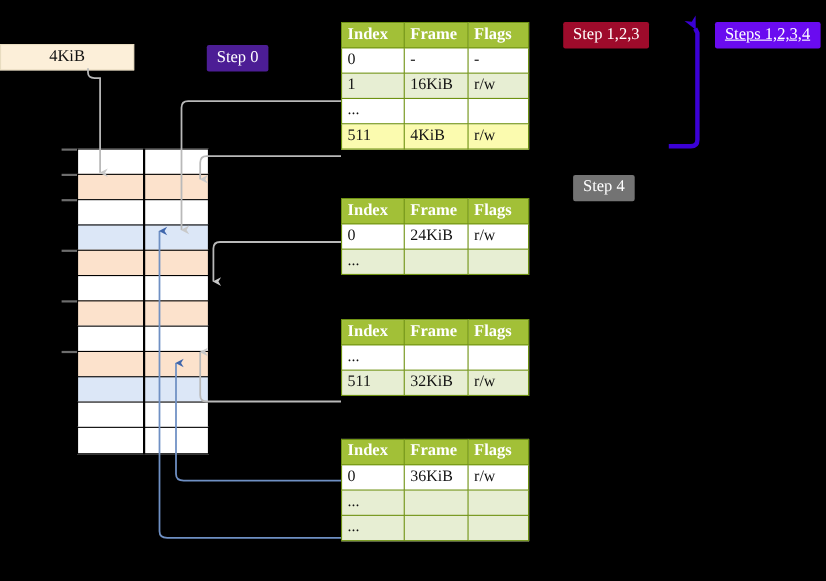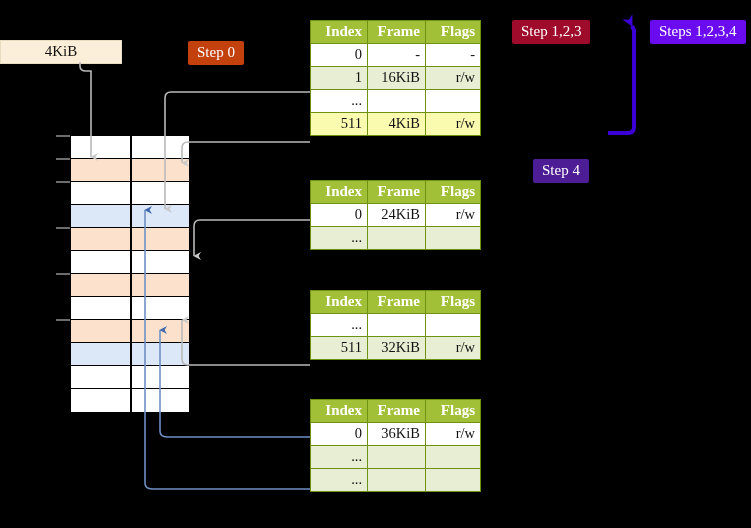--- a/index.html
+++ b/index.html
@@ -17,21 +17,21 @@
     position:absolute;
     font-size:15px;
     line-height:1;
     padding:4px 9px 5px 9px;
     color:#ffffff;
     white-space:nowrap;
     border-radius:2px;
     font-family:"Liberation Serif", serif;
   }
   .badge.red{background:#9e0b2b;}
-  .badge.violet{background:#6a0bf0;}
+  .badge.violet{background:#6a0bf0;text-decoration:underline;}
 
   
   .callout{
     position:absolute;
     background:#fcefd9;
     border:1px solid #e8dcc0;
     color:#111111;
     font-size:15px;
     text-align:center;
     line-height:21px;
@@ -57,21 +57,21 @@
   
   .ptable{
     position:absolute;
     border-collapse:collapse;
     font-size:14.5px;
     background:#ffffff;
   }
   .ptable td,.ptable th{
     border:1px solid #6f9212;
     padding:2px 5px 3px 5px;
-    text-align:right;
+    text-align:left;
     font-weight:normal;
     color:#111111;
     height:20px;
     box-sizing:border-box;
     white-space:nowrap;
   }
   .ptable th{
     background:#a2c037;
     color:#ffffff;
     font-weight:bold;
@@ -138,24 +138,24 @@
 
     <path d="M310,365 L188,365 Q182,365 182,359 L182,320" fill="none" stroke="#b9b9b9" stroke-width="1.6" marker-end="url(#ah-gray-up)"></path>
 
     <path d="M310,437 L167,437 Q160,437 160,431 L160,330" fill="none" stroke="#6f90c4" stroke-width="1.6" marker-end="url(#ah-blue)"></path>
 
     <path d="M310,489 L152,489 Q145,489 145,483 L145,210" fill="none" stroke="#6f90c4" stroke-width="1.6" marker-end="url(#ah-blue)"></path>
 
     <path d="M608,133 L628,133 Q634,133 634,127 L634,30 L632,26" fill="none" stroke="#3b00d6" stroke-width="4" marker-end="url(#ah-violet)"></path>
   </svg>
 
-<div class="badge red" style="left: 188px; top: 41px; background: #c2410c;"><span>Step 0</span></div>
+<div class="badge red" style="left: 188px; top: 41px; background: #4c1d95;"><span>Step 0</span></div>
     <div class="badge red" style="left: 512px; top: 20px; background: rgb(158, 11, 43);"><span>Step 1,2,3</span></div>
     <div class="badge violet" style="left: 650px; top: 20px; background: rgb(106, 11, 240);"><span>Steps 1,2,3,4</span></div>
-    <div class="badge red" style="left: 521px; top: 159px; background: #4c1d95; margin-left: 12px;"><span>Step 4</span></div>
+    <div class="badge red" style="left: 521px; top: 159px; background: #737373;"><span>Step 4</span></div>
     <div class="tick" style="left: 56px; top: 135px; width: 14px;"></div>
     <div class="tick" style="left: 56px; top: 158px; width: 14px;"></div>
     <div class="tick" style="left: 56px; top: 181px; width: 14px;"></div>
     <div class="tick" style="left: 56px; top: 227px; width: 14px;"></div>
     <div class="tick" style="left: 56px; top: 273px; width: 14px;"></div>
     <div class="tick" style="left: 56px; top: 319px; width: 14px;"></div>
     <table class="ptable" style="left: 310px; top: 20px;">
       <thead>
         <tr>
           <th class="c-index">Index</th>

